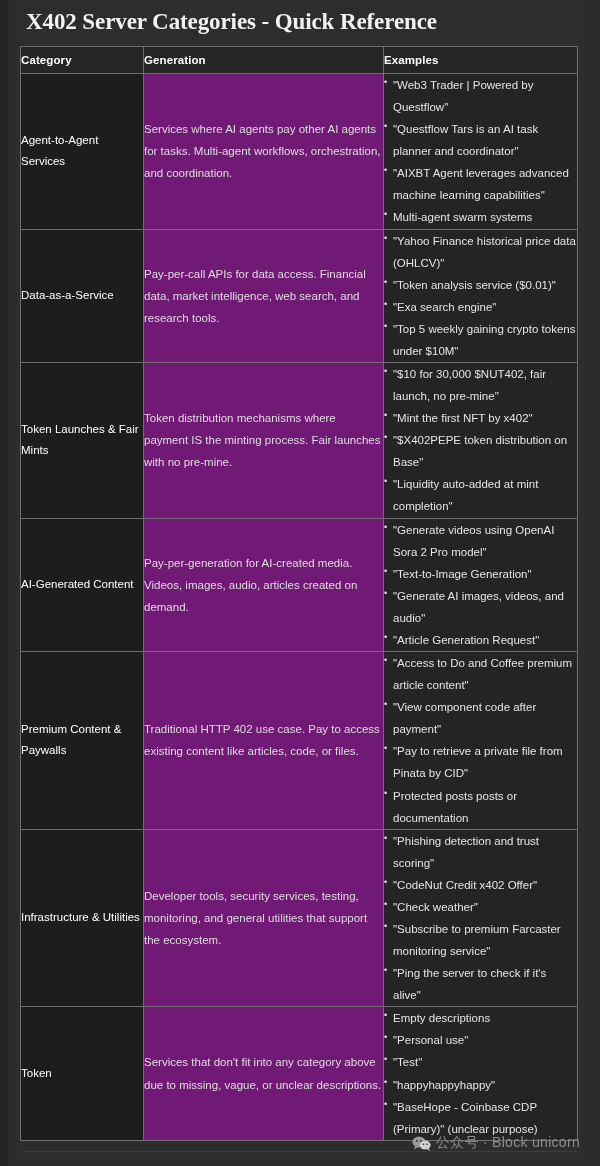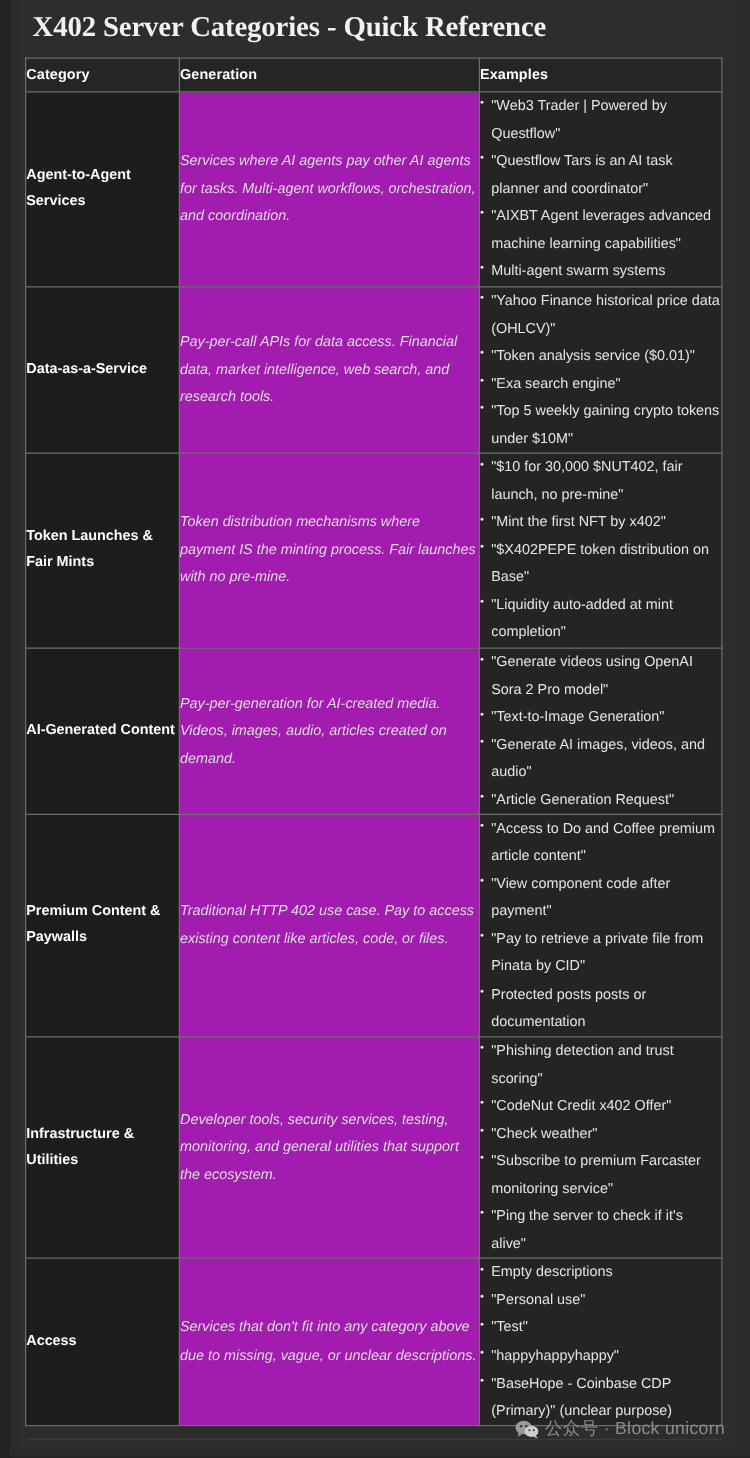--- a/index.html
+++ b/index.html
@@ -69,32 +69,31 @@
     margin-top: 41px;
   }
   col.c-cat { width: 123px; }
   col.c-desc { width: 240px; }
   col.c-ex  { width: 194px; }
 
   td.cat {
     padding: 6px 8px 6px 9px;
     color: #ffffff;
     font-size: 11.5px;
-    font-weight: 700;
+    font-weight: 400;
     line-height: 1.85;
     background: #1d1d1d;
   }
   td.desc {
     padding: 6px 12px 6px 10px;
     color: #dedede;
     font-size: 11.5px;
     font-weight: 400;
     line-height: 1.92;
-    background: #a21caf;
-    font-style: italic;
+    background: #701a75;
   }
   td.ex {
     padding: 7px 6px 7px 8px;
     color: #e4e4e4;
     font-size: 11.5px;
     font-weight: 400;
     line-height: 1.92;
     background: #242424;
     vertical-align: top;
   }
@@ -234,21 +233,21 @@
               <ul>
                 <li>"Phishing detection and trust scoring"</li>
                 <li>"CodeNut Credit x402 Offer"</li>
                 <li>"Check weather"</li>
                 <li>"Subscribe to premium Farcaster monitoring service"</li>
                 <li>"Ping the server to check if it's alive"</li>
               </ul>
             </td>
           </tr>
           <tr>
-            <td class="cat">Access</td>
+            <td class="cat">Token</td>
             <td class="desc">Services that don't fit into any category above due to missing, vague, or unclear descriptions.</td>
             <td class="ex">
               <ul>
                 <li>Empty descriptions</li>
                 <li>"Personal use"</li>
                 <li>"Test"</li>
                 <li>"happyhappyhappy"</li>
                 <li>"BaseHope - Coinbase CDP (Primary)" (unclear purpose)</li>
               </ul>
             </td>

